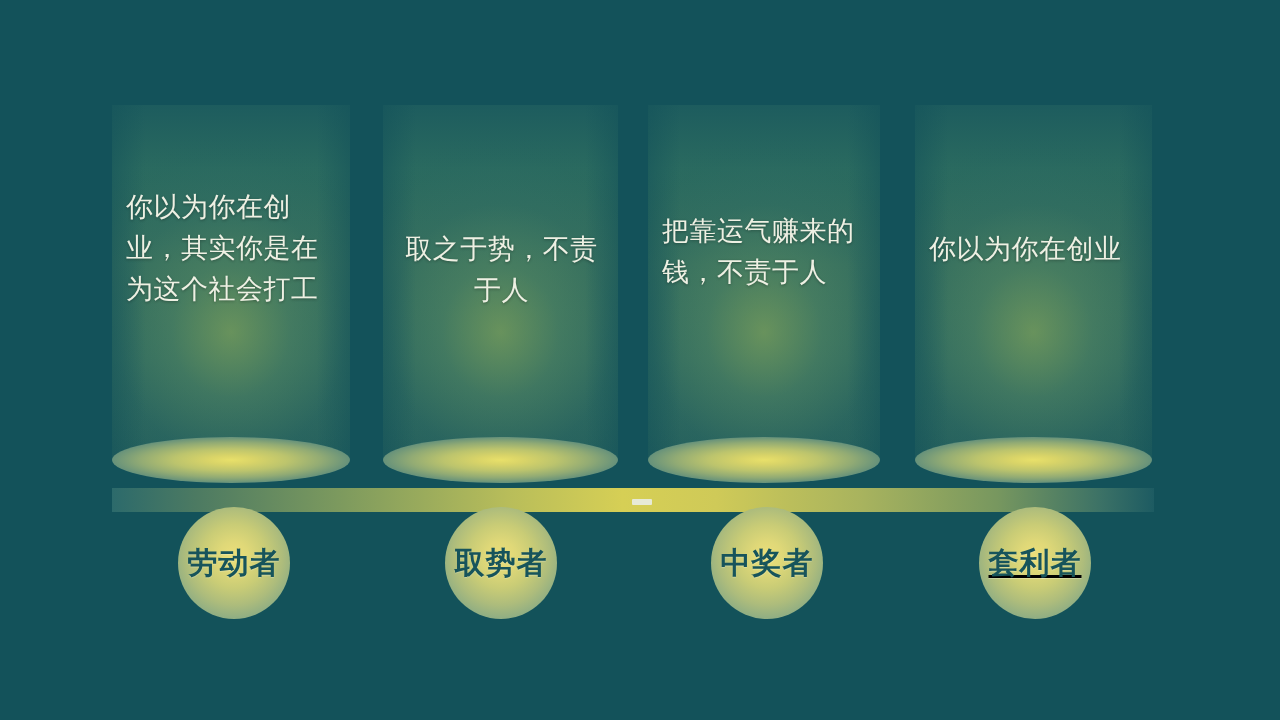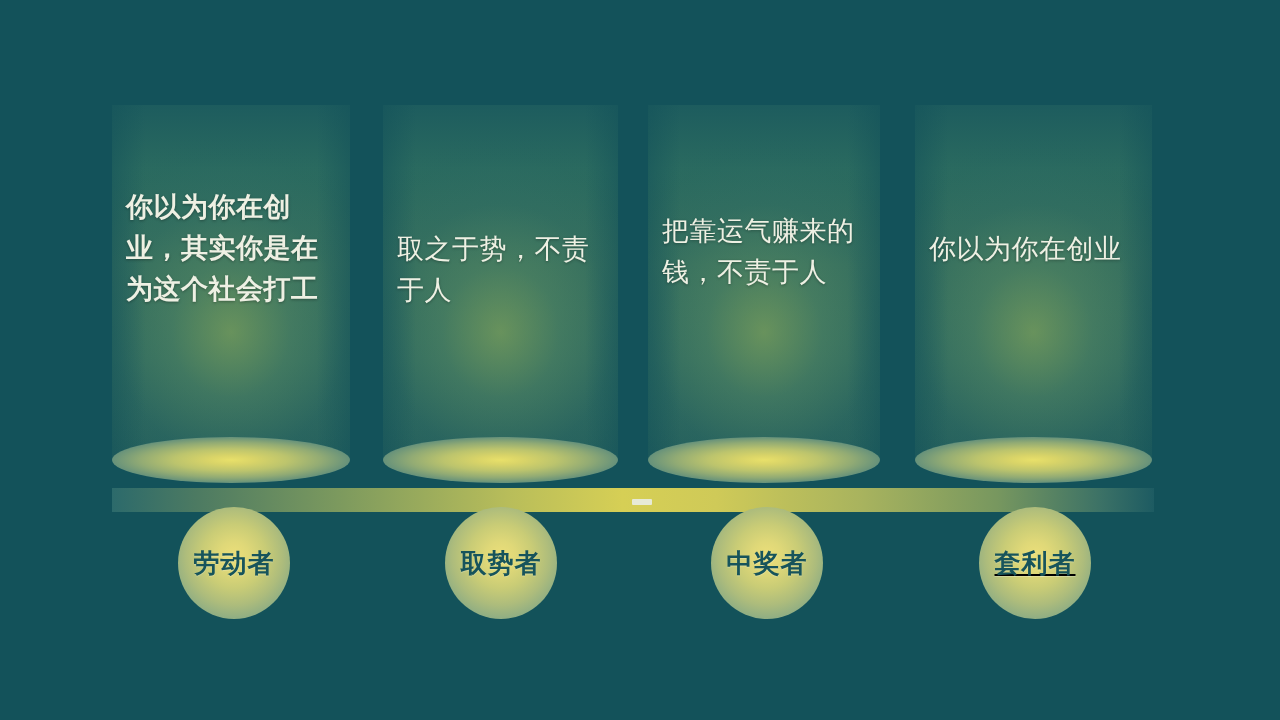--- a/index.html
+++ b/index.html
@@ -122,40 +122,40 @@
       #dfd878 18%,
       #c9cc76 38%,
       #adbc7c 58%,
       #8cac84 76%,
       #6e9a88 90%,
       #5d9088 100%);
   }
   .role-label {
     font-family: "DejaVu Serif", "Liberation Serif", serif;
     font-weight: bold;
-    font-size: 26px;
+    font-size: 30px;
     color: #17545b;
     letter-spacing: 1px;
     text-shadow: 0 1px 1px rgba(255,255,255,0.25);
     white-space: nowrap;
   }
 </style>
 </head>
 <body>
 
 <div id="slide">
 
   <div class="pillar" style="left:112px; width:238px;">
     <div class="pillar-body"></div>
     <div class="pillar-shade"></div>
-    <div class="pillar-text" style="top:82px;font-weight:bold;">你以为你在创业，其实你是在为这个社会打工</div>
+    <div class="pillar-text" style="top:82px;">你以为你在创业，其实你是在为这个社会打工</div>
   </div>
   <div class="glow-ellipse" style="left:112px; top:437px; width:238px; height:46px;"></div>
 
-  <div class="pillar" style="left:383px; width:235px;">
+  <div class="pillar" style="left:383px; width:235px;text-align:center;">
     <div class="pillar-body"></div>
     <div class="pillar-shade"></div>
     <div class="pillar-text" style="top:124px;">取之于势，不责于人</div>
   </div>
   <div class="glow-ellipse" style="left:383px; top:437px; width:235px; height:46px;"></div>
 
   <div class="pillar" style="left:648px; width:232px;">
     <div class="pillar-body"></div>
     <div class="pillar-shade"></div>
     <div class="pillar-text" style="top:106px;">把靠运气赚来的钱，不责于人</div>

